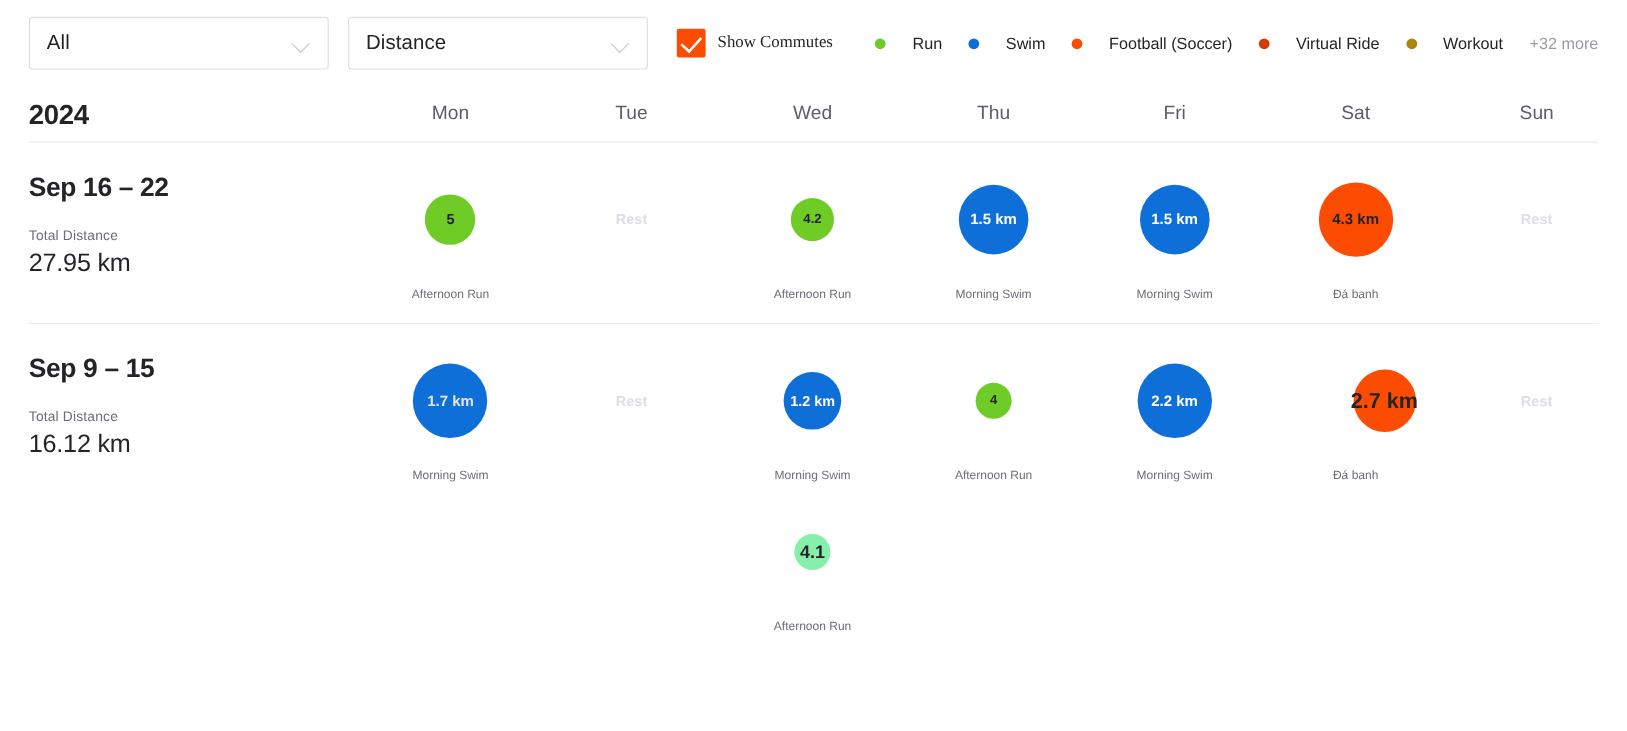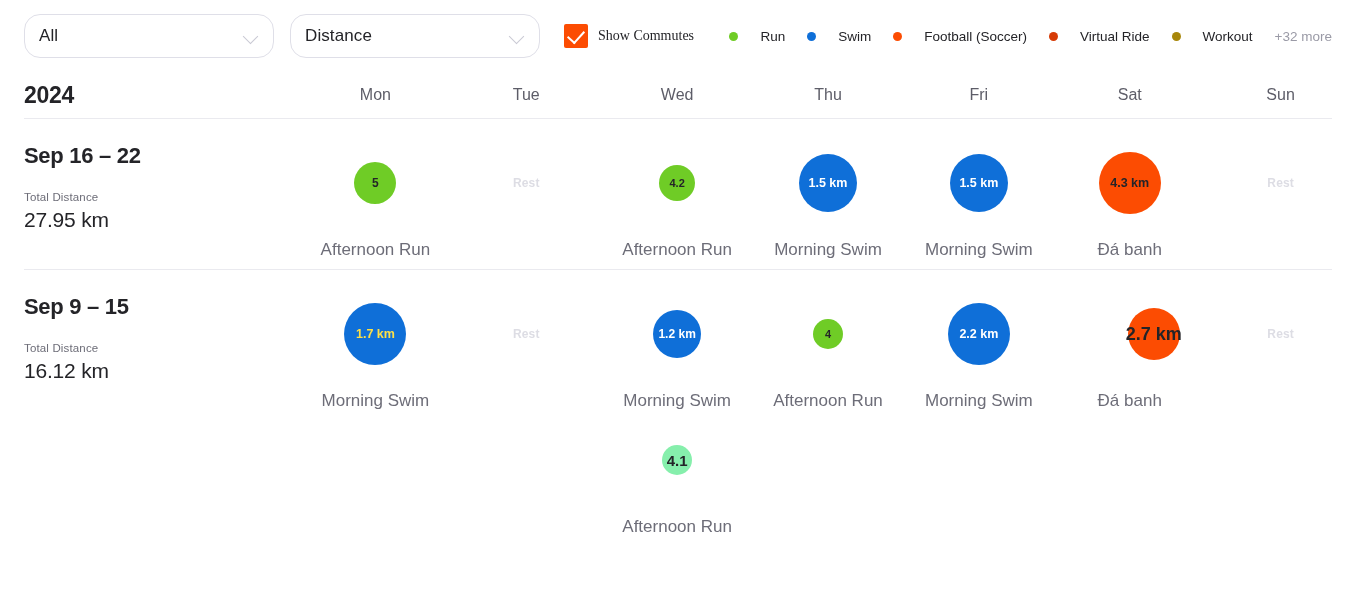--- a/index.html
+++ b/index.html
@@ -17,21 +17,21 @@
     position: relative;
     height: 72px;
     display: flex;
     align-items: center;
     padding: 0 24px;
   }
   .select-box {
     width: 250px;
     height: 44px;
     border: 1px solid #dfdfe8;
-    border-radius: 16px;
+    border-radius: 3px;
     display: flex;
     align-items: center;
     padding: 0 14px;
     background: #fff;
     cursor: pointer;
     margin-right: 16px;
   }
   .select-box .sel-label {
     flex: 1;
     font-size: 17px;
@@ -200,21 +200,21 @@
     border-radius: 50%;
     display: flex;
     align-items: center;
     justify-content: center;
     font-weight: 700;
     line-height: 1;
     cursor: pointer;
     white-space: nowrap;
   }
   .act-name {
-    font-size: 17px;
+    font-size: 10px;
     color: #6d6d78;
     margin-top: 17px;
     text-align: center;
     white-space: nowrap;
   }
   .rest {
     font-size: 12px;
     color: #dddde4;
     font-weight: 600;
     letter-spacing: .1px;
@@ -354,21 +354,21 @@
       <div class="row week">
         <div class="left-col">
           <div class="week-title">Sep 9 – 15</div>
           <div class="total-label">Total Distance</div>
           <div class="total-value">16.12 km</div>
         </div>
         <div class="act-rows">
           <div class="act-row">
             <div class="act-cell">
               <div class="bubble-zone">
-                <div class="bubble" style="width: 62px; height: 62px; background: rgb(15, 111, 216); color: #fde047; font-size: 12.5px;">1.7 km</div>
+                <div class="bubble" style="width: 62px; height: 62px; background: rgb(15, 111, 216); color: #e5e5e5; font-size: 12.5px;">1.7 km</div>
               </div>
               <div class="act-name">Morning Swim</div>
             </div>
             <div class="act-cell">
               <div class="bubble-zone">
                 <span class="rest">Rest</span>
               </div>
             </div>
             <div class="act-cell">
               <div class="bubble-zone">

